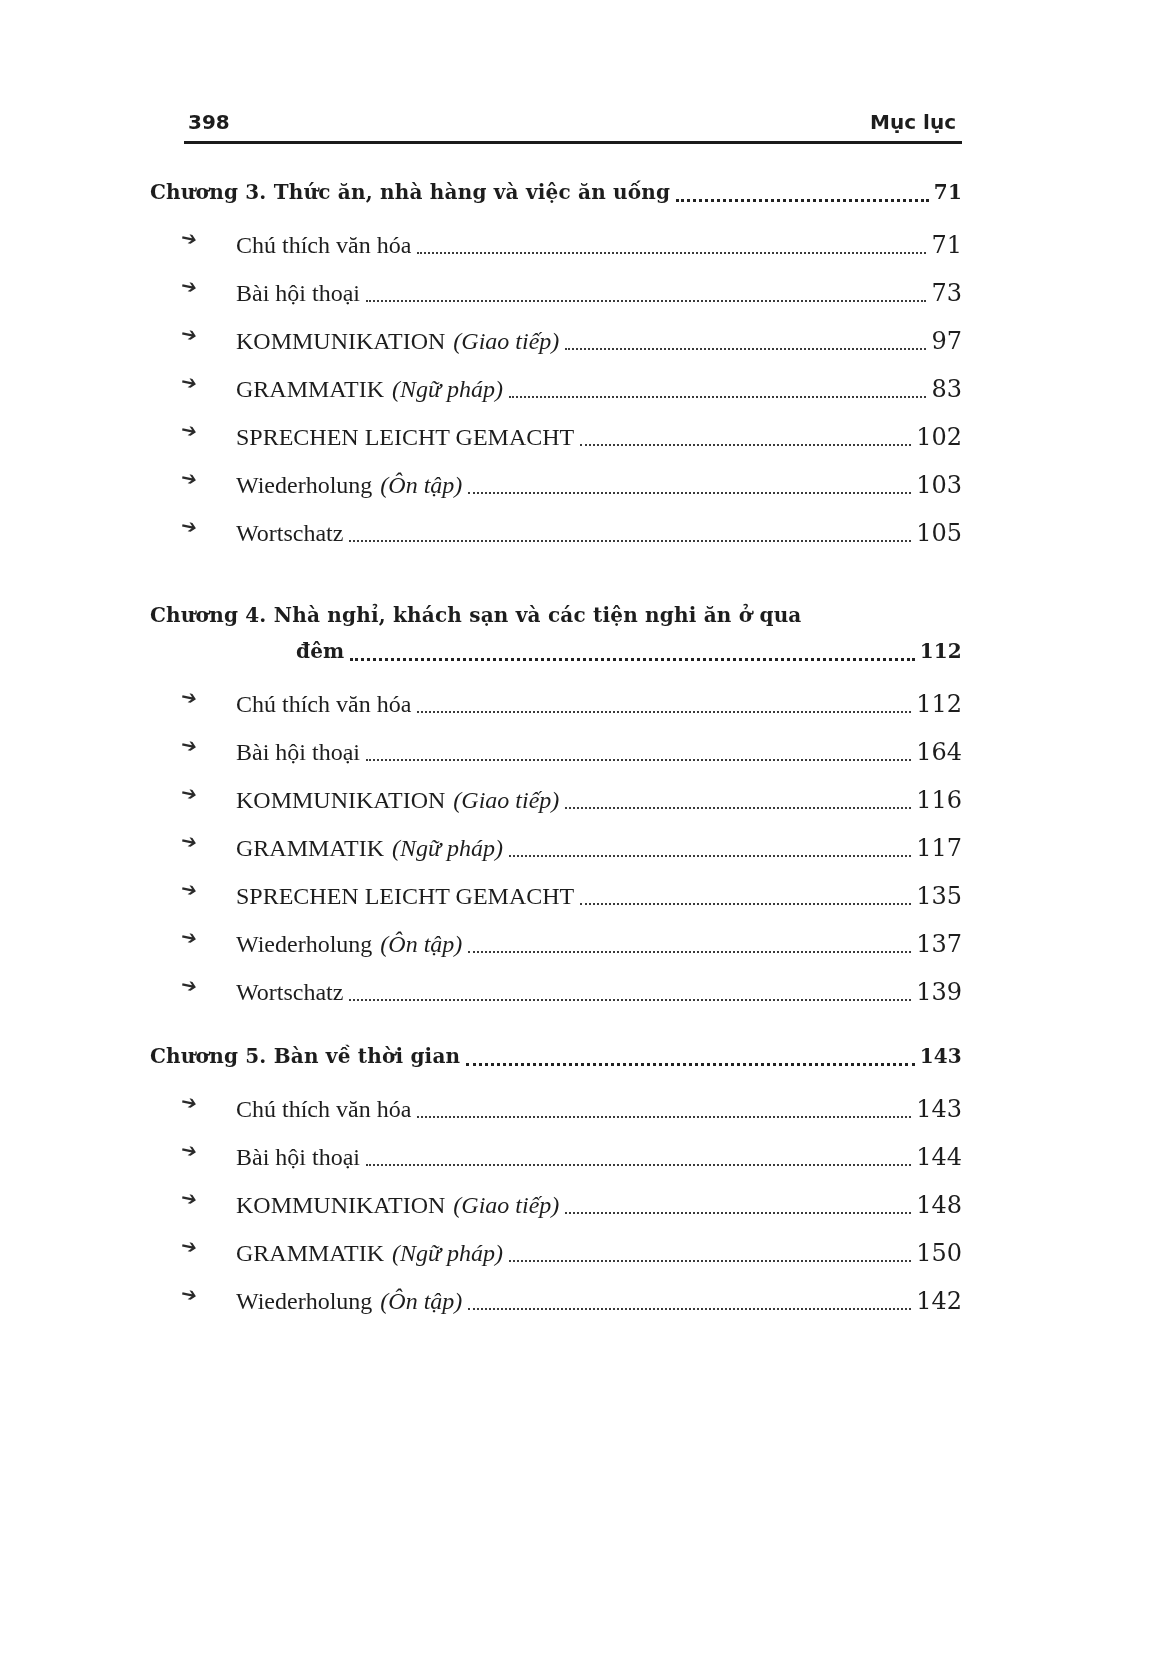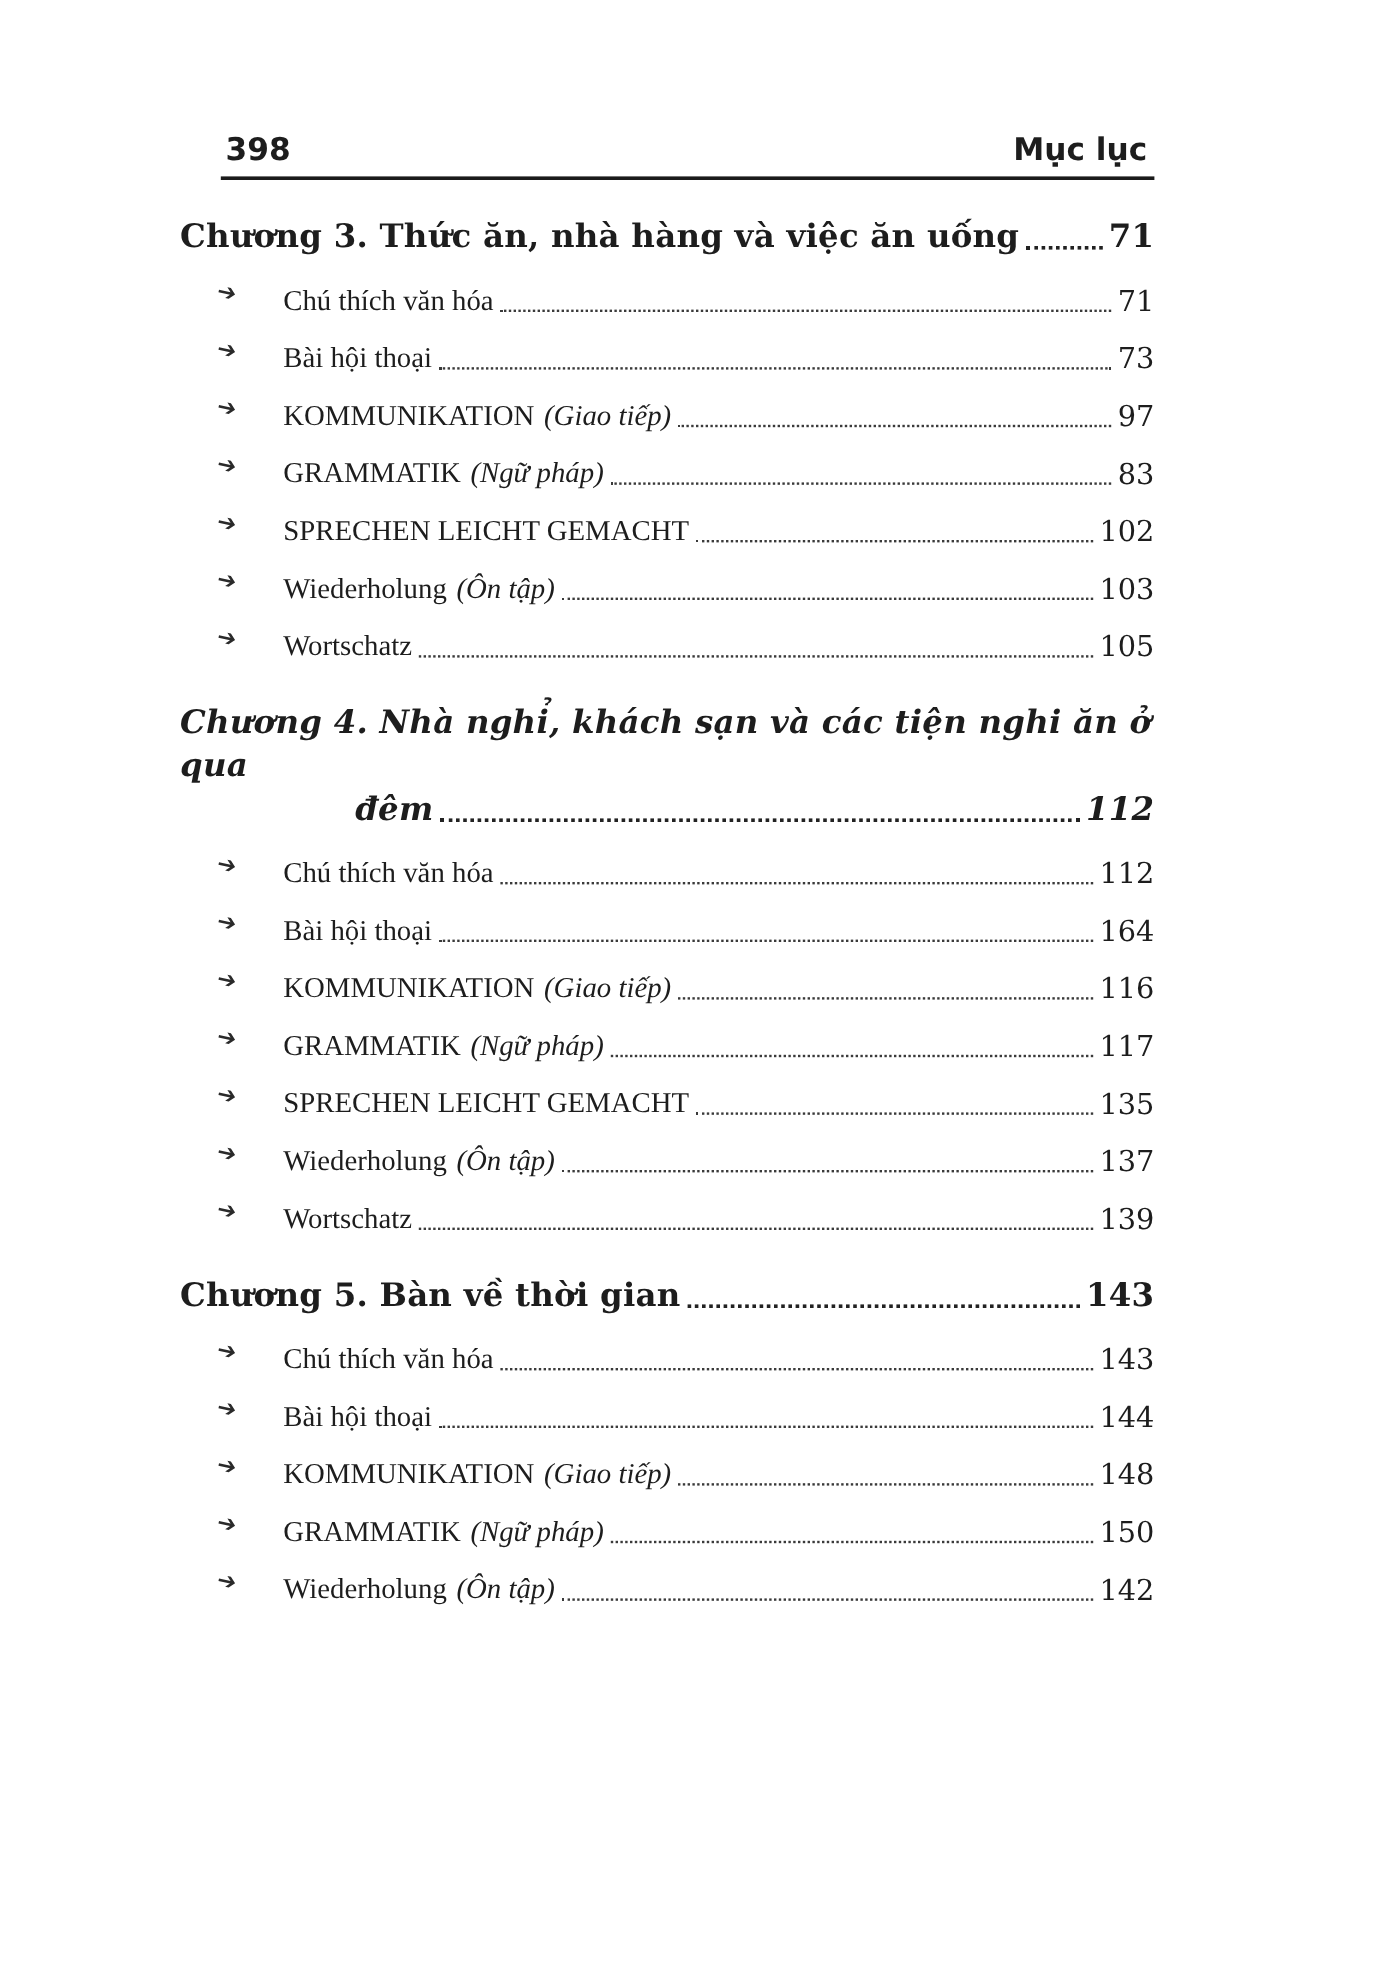--- a/index.html
+++ b/index.html
@@ -19,21 +19,21 @@
     width: 812px;
   }
 
   
   .running-header {
     display: flex;
     justify-content: space-between;
     align-items: flex-end;
     font-family: "DejaVu Sans", "Liberation Sans", sans-serif;
     font-weight: bold;
-    font-size: 26px;
+    font-size: 20px;
     padding: 0 6px 7px 38px;
   }
   .header-rule {
     border: 0;
     border-bottom: 3px solid #1b1b1b;
     margin-left: 34px;
   }
 
   
   .row {
@@ -45,26 +45,26 @@
     min-width: 14px;
     margin: 0 5px 7px 6px;
     border-bottom: 2px dotted #3a3a3a;
   }
   .dots-bold { border-bottom: 3px dotted #222; margin-bottom: 8px; }
   .pg { white-space: nowrap; }
 
   
   .chapter, .ch-line1 {
     font-weight: bold;
-    font-size: 27px;
+    font-size: 20px;
     line-height: 36px;
     letter-spacing: 0.2px;
   }
   .chapter { margin-top: 30px; }
-  .chapter-block { margin-top: 30px; font-style: italic; }
+  .chapter-block { margin-top: 48px; }
   .ch-line2 { margin-top: 0; padding-left: 146px; text-align: center; }
 
   
   .item {
     font-size: 24px;
     line-height: 31px;
     margin-top: 17px;
     padding-left: 30px;
   }
   .item:first-of-type { margin-top: 20px; }

